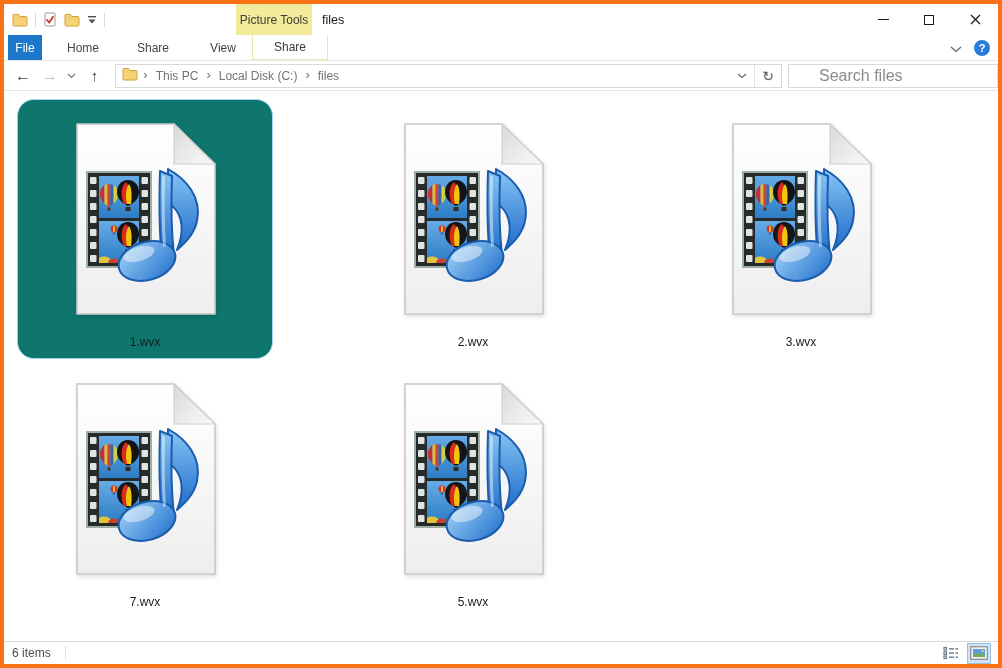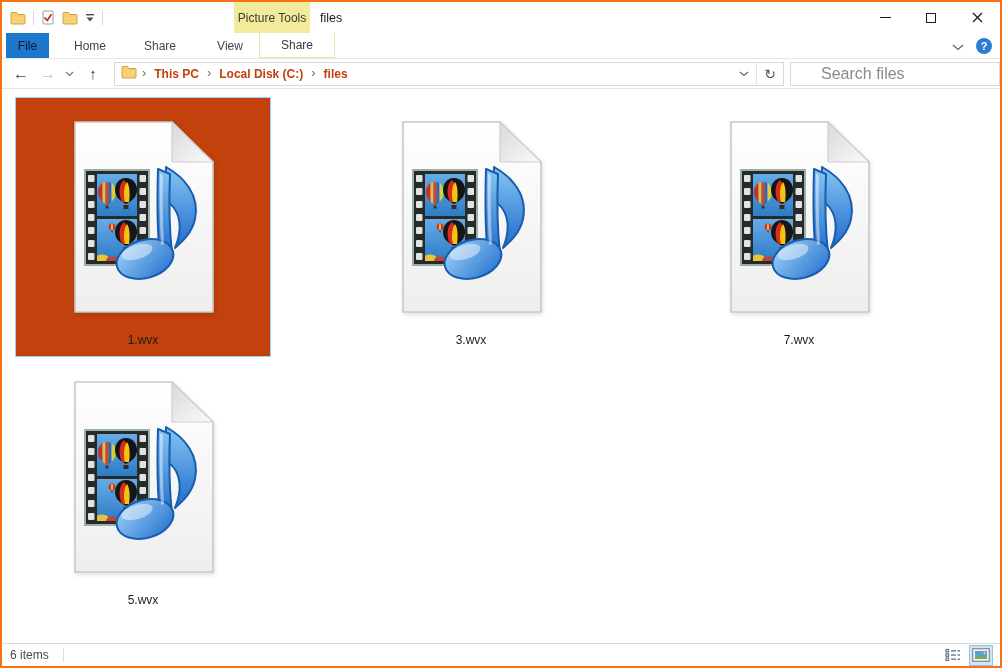--- a/index.html
+++ b/index.html
@@ -1,63 +1,63 @@
 <!DOCTYPE html>
 <html><head>
 <meta charset="utf-8">
 <style>
   * { box-sizing: border-box; margin: 0; padding: 0; }
   html,body { width:1002px; height:668px; font-family:"Liberation Sans","DejaVu Sans",sans-serif; background:#fff; }
-  .window { width:1002px; height:668px; border:2px solid #f97316; display:flex; flex-direction:column; background:#fff; position:relative; }
+  .window { width:1002px; height:668px; border:4px solid #f97316; display:flex; flex-direction:column; background:#fff; position:relative; }
 
   
   .titlebar { height:31px; position:relative; display:flex; align-items:center; background:#fff; flex:0 0 auto; }
   .qat { display:flex; align-items:center; gap:7px; padding-left:8px; }
   .qat .divider { width:1px; height:14px; background:#d9d9d9; }
   .qat-btn { display:flex; align-items:center; justify-content:center; cursor:default; }
   .contextual-header { position:absolute; left:232px; top:0; width:76px; height:31px; background:#f1eb9b; display:flex; align-items:center; justify-content:center; font-size:12px; color:#3d3d32; }
   .win-title { position:absolute; left:318px; top:0; height:31px; display:flex; align-items:center; font-size:12.5px; color:#1a1a1a; }
   .win-controls { position:absolute; right:0; top:0; height:31px; display:flex; }
   .win-btn { width:46px; height:31px; display:flex; align-items:center; justify-content:center; }
   .min-glyph { width:11px; height:1px; background:#1a1a1a; display:block; }
   .max-glyph { width:10px; height:10px; border:1px solid #1a1a1a; display:block; }
 
   
   .tabrow { height:26px; display:flex; align-items:stretch; padding-left:4px; border-bottom:1px solid #e8e8e8; position:relative; flex:0 0 auto; background:#fff; }
   .tab { display:flex; align-items:center; justify-content:center; font-size:12px; color:#444; cursor:default; }
-  .tab-file { width:43px; background:#1d78cc; color:#0f172a; }
+  .tab-file { width:34px; background:#1d78cc; color:#ffffff; }
   .tab-normal { width:58px;margin-left:12px; }
   .tab-manage { width:76px; background:#fff; border:1px solid #ece4ad; border-top:none; color:#3a3a3a; }
   .tabrow-right { position:absolute; right:8px; top:0; height:26px; display:flex; align-items:center; gap:12px; }
   .help-btn { width:16px; height:16px; border-radius:50%; background:#2b7cd6; color:#fff; font-size:11px; font-weight:bold; display:flex; align-items:center; justify-content:center; }
 
   
   .addrrow { height:30px; display:flex; align-items:center; border-bottom:1px solid #e6e6e6; flex:0 0 auto; background:#fff; }
   .nav-btn { display:flex; align-items:center; justify-content:center; font-size:16px; }
   .nav-back { width:30px; margin-left:4px; color:#3f3f3f; }
   .nav-fwd { width:24px; color:#c0c0c0; }
   .nav-hist { width:20px; }
   .nav-up { width:26px; color:#3f3f3f; font-size:15px; }
   .addressbox { margin-left:8px; width:671px; height:24px; border:1px solid #d9d9d9; display:flex; align-items:center; background:#fff; }
   .addressbox .foldericon { margin:0 4px 0 6px; }
-  .crumb { font-size:12px; color:#c2410c; padding:0 7px; display:flex; align-items:center; height:100%;font-weight:bold; }
+  .crumb { font-size:12px; color:#737373; padding:0 7px; display:flex; align-items:center; height:100%; }
   .crumb-sep { font-size:13px; color:#6e6e6e; padding:0 1px 2px 1px; }
   .addr-spacer { flex:1; }
   .addr-dd { width:24px; display:flex; align-items:center; justify-content:center; height:100%; }
   .addr-sep { width:1px; height:22px; background:#e3e3e3; }
   .refresh-btn { width:26px; display:flex; align-items:center; justify-content:center; font-size:14px; color:#555; height:100%; }
   .searchbox { margin-left:6px; width:210px; height:24px; border:1px solid #d9d9d9; display:flex; align-items:center; background:#fff; }
   .searchbox input { border:none; outline:none; flex:1; font-size:16px; color:#555; padding-left:8px; font-family:inherit; background:transparent;margin-left:22px; }
   .searchbox input::placeholder { color:#8a8a8a; opacity:1; }
   .search-icn { width:26px; display:flex; align-items:center; justify-content:center; }
 
   
   .main { flex:1 1 auto; background:#fff; padding:8px 0 0 13px; display:flex; flex-wrap:wrap; align-content:flex-start; column-gap:72px; overflow:hidden; }
   .file-item { width:256px; height:260px; display:flex; flex-direction:column; align-items:center; border:1px solid transparent; }
-  .file-item.selected { border-color:#9ed2f7; background:#c2410c; }
+  .file-item.selected { border-color:#9ed2f7; background:#0f766e;border-radius:17px; }
   .file-item svg.doc { margin-top:15px; flex:0 0 auto; filter:drop-shadow(1px 2px 2px rgba(0,0,0,0.12)); }
   .file-label { margin-top:12px; font-size:12px; color:#1b1b1b; }
 
   
   .statusbar { height:23px; border-top:1px solid #d9d9d9; display:flex; align-items:center; font-size:12px; color:#4b4b4b; flex:0 0 auto; background:#fff; }
   .status-count { padding-left:8px; }
   .status-div { width:1px; height:14px; background:#e0e0e0; margin-left:14px; }
   .status-spacer { flex:1; }
   .view-toggles { display:flex; align-items:center; gap:6px; padding-right:8px; }
   .view-btn { width:22px; height:19px; display:flex; align-items:center; justify-content:center; }
@@ -291,20 +291,26 @@
     <div class="file-item selected">
       <svg class="doc" width="166" height="208" viewBox="0 0 166 208">
           <use href="#wvx-icon"></use>
         </svg>
       <span class="file-label">1.wvx</span>
     </div>
     <div class="file-item">
       <svg class="doc" width="166" height="208" viewBox="0 0 166 208">
           <use href="#wvx-icon"></use>
         </svg>
+      <span class="file-label">2.wvx</span>
+    </div>
+    <div class="file-item">
+      <svg class="doc" width="166" height="208" viewBox="0 0 166 208">
+          <use href="#wvx-icon"></use>
+        </svg>
       <span class="file-label">3.wvx</span>
     </div>
     <div class="file-item">
       <svg class="doc" width="166" height="208" viewBox="0 0 166 208">
           <use href="#wvx-icon"></use>
         </svg>
       <span class="file-label">7.wvx</span>
     </div>
     <div class="file-item">
       <svg class="doc" width="166" height="208" viewBox="0 0 166 208">

